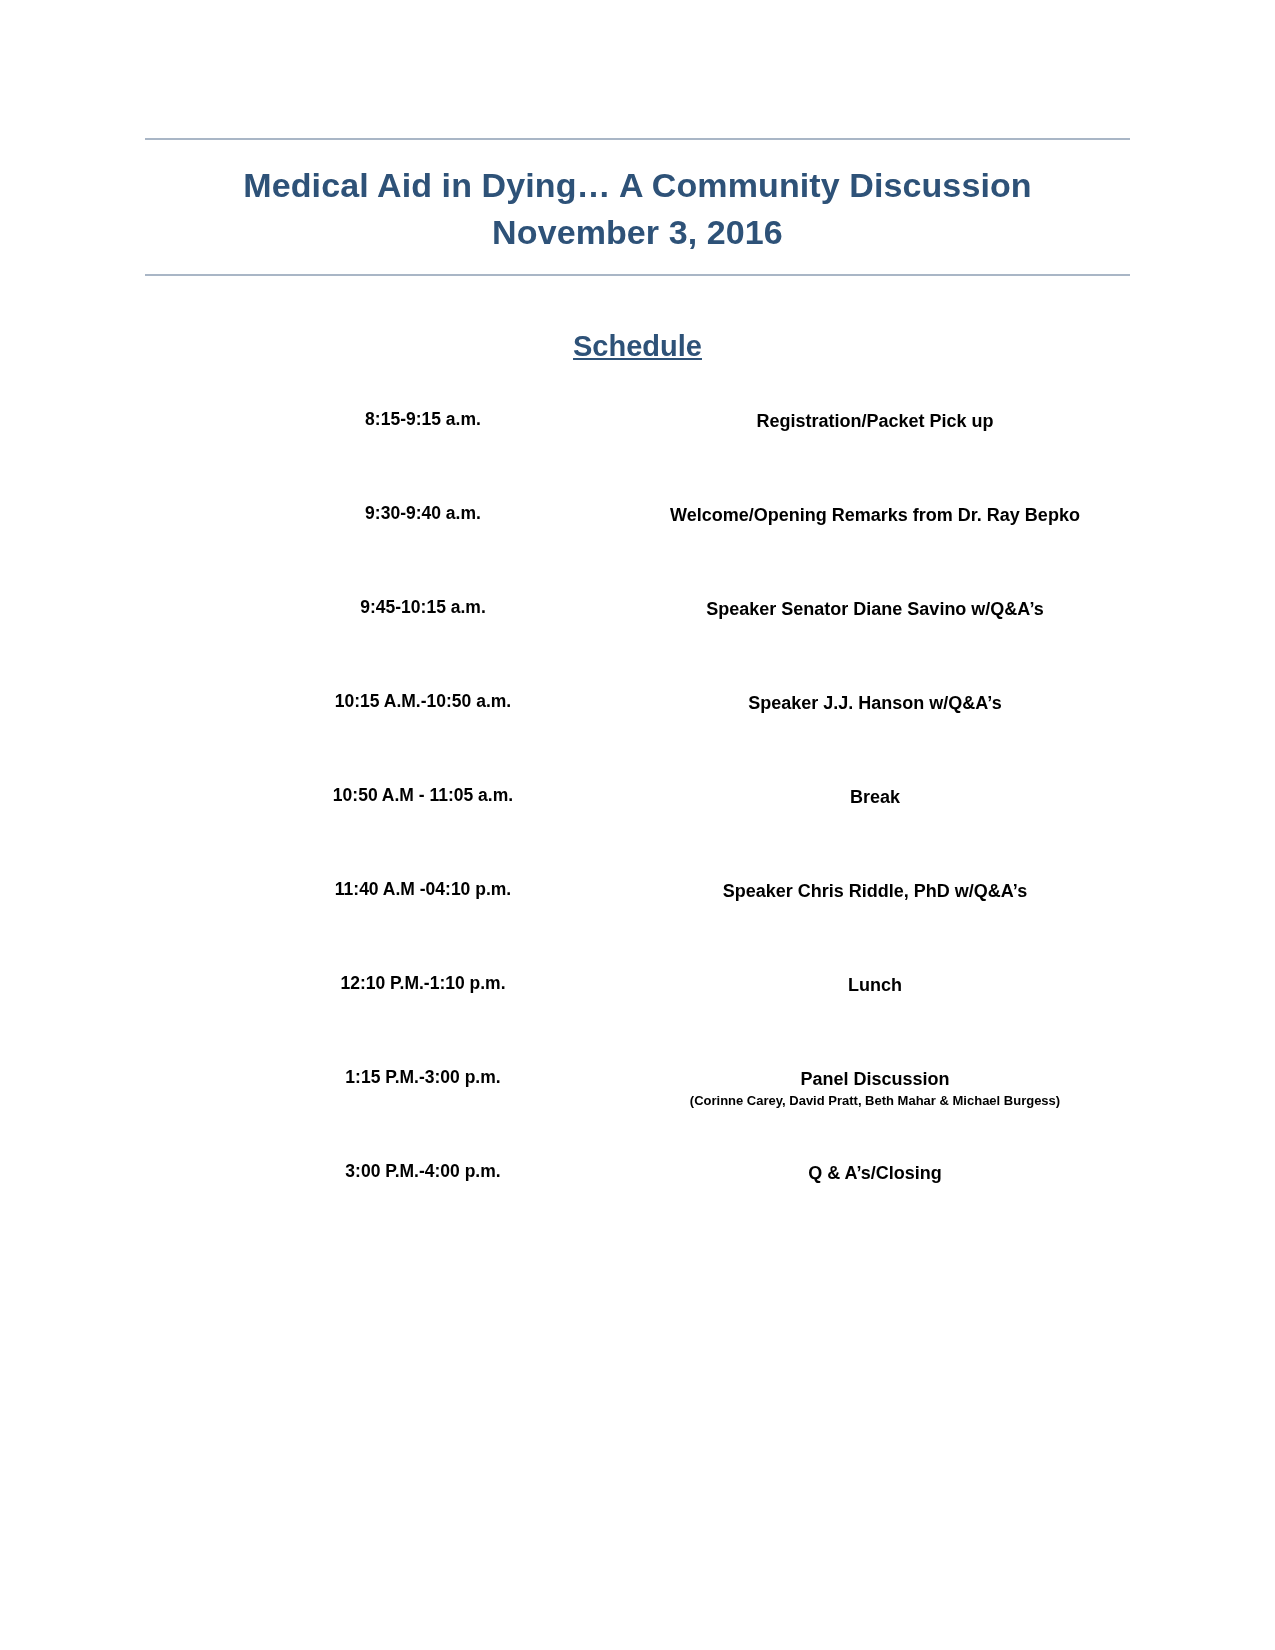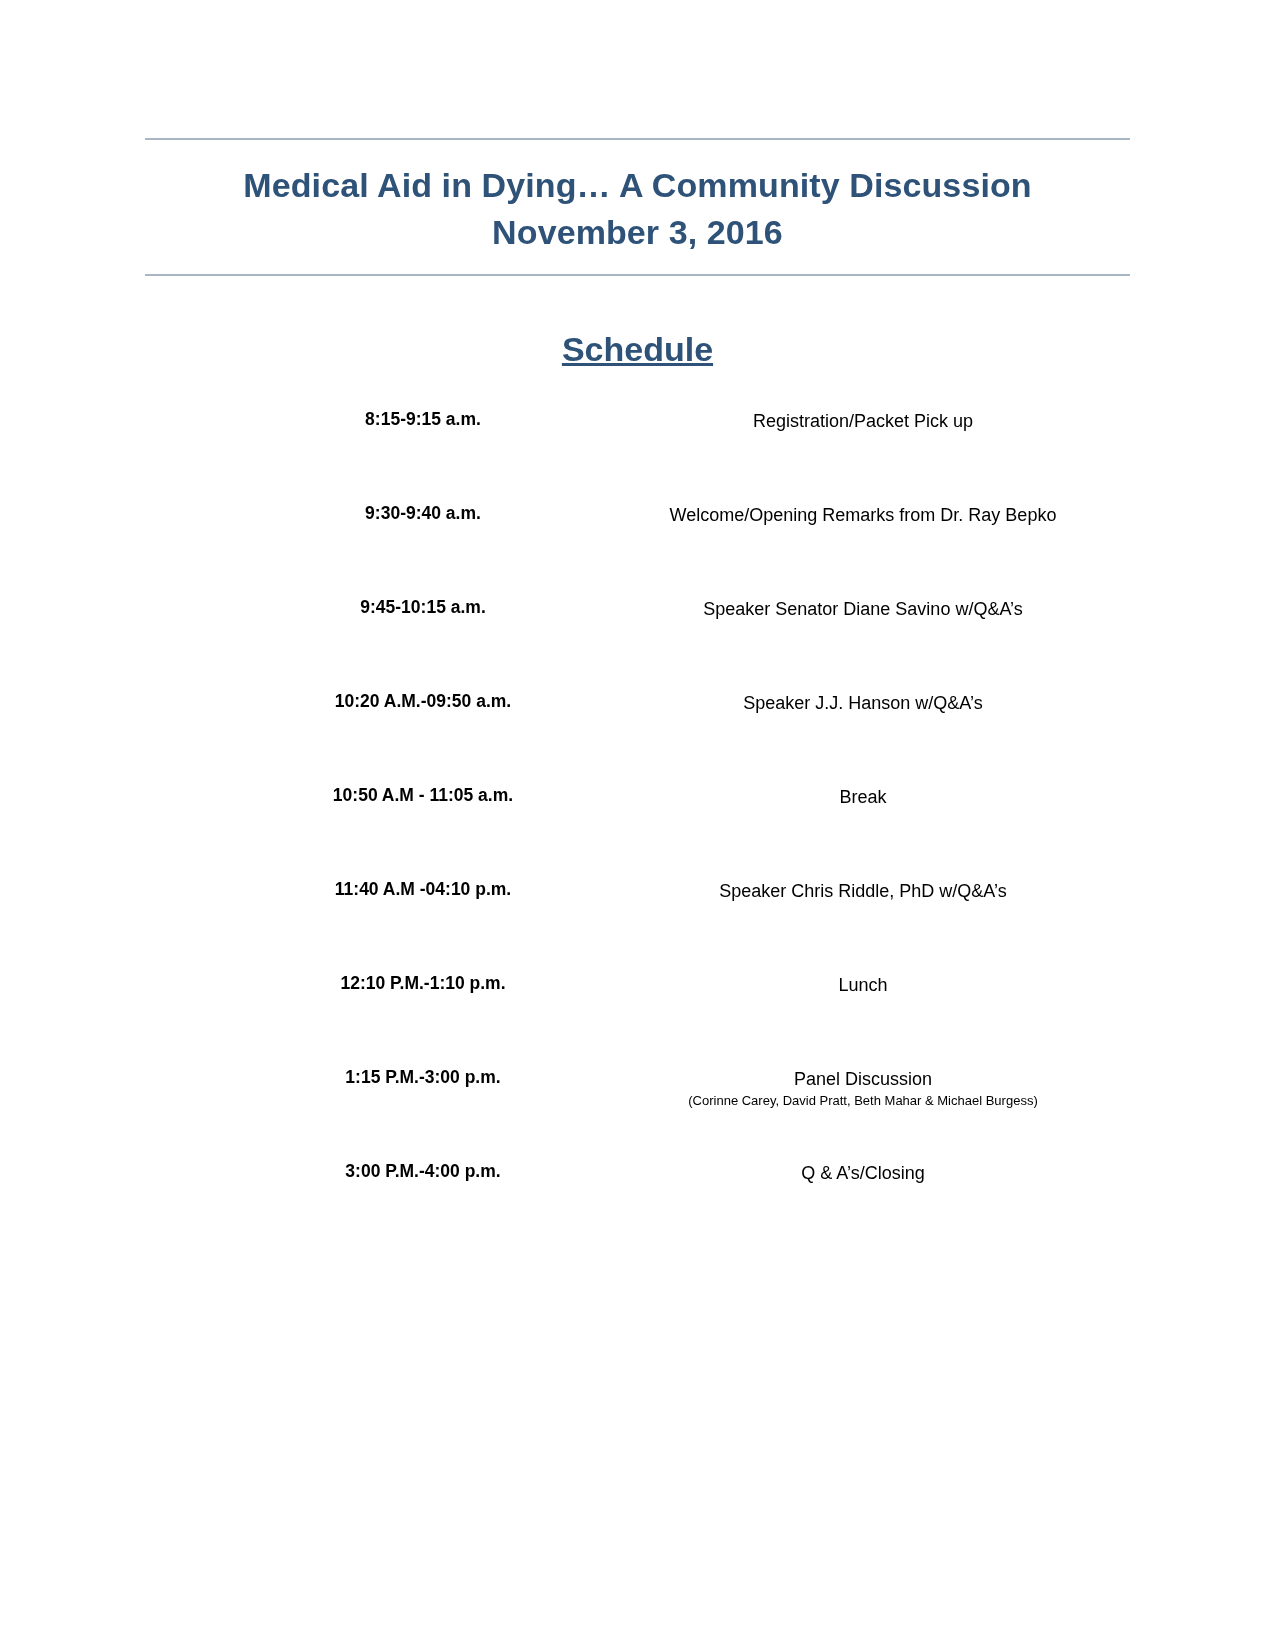--- a/index.html
+++ b/index.html
@@ -39,21 +39,21 @@
     letter-spacing: 0.1px;
   }
   .schedule-heading {
     position: absolute;
     left: 0;
     top: 330px;
     width: 1275px;
     text-align: center;
     color: #2e5278;
     font-weight: bold;
-    font-size: 34px;
+    font-size: 29px;
     text-decoration: underline;
   }
   .schedule-list {
     position: absolute;
     left: 283px;
     top: 408px;
     width: 880px;
     text-align: center;
   }
   .sched-row {
@@ -66,25 +66,25 @@
     left: 0;
     top: 0;
     width: 280px;
     font-size: 17.5px;
     font-weight: bold;
     color: #000;
     line-height: 1.3;
   }
   .sched-desc {
     position: absolute;
-    left: 285px;
+    left: 297px;
     top: 0;
     width: 590px;
     font-size: 18px;
-    font-weight: normal;
+    font-weight: bold;
     color: #000;
     line-height: 1.45;
   }
   .sched-desc .sub {
     display: block;
     font-size: 13px;
   }
 </style>
 </head>
 <body>
@@ -115,21 +115,21 @@
     </div>
 
     <div class="sched-row">
       <div class="sched-time">9:45-10:15 a.m.</div>
       <div class="sched-desc">
         <span>Speaker Senator Diane Savino w/Q&amp;A’s</span>
       </div>
     </div>
 
     <div class="sched-row">
-      <div class="sched-time">10:20 A.M.-09:50 a.m.</div>
+      <div class="sched-time">10:15 A.M.-10:50 a.m.</div>
       <div class="sched-desc">
         <span>Speaker J.J. Hanson w/Q&amp;A’s</span>
       </div>
     </div>
 
     <div class="sched-row">
       <div class="sched-time">10:50 A.M - 11:05 a.m.</div>
       <div class="sched-desc">
         <span>Break</span>
       </div>

